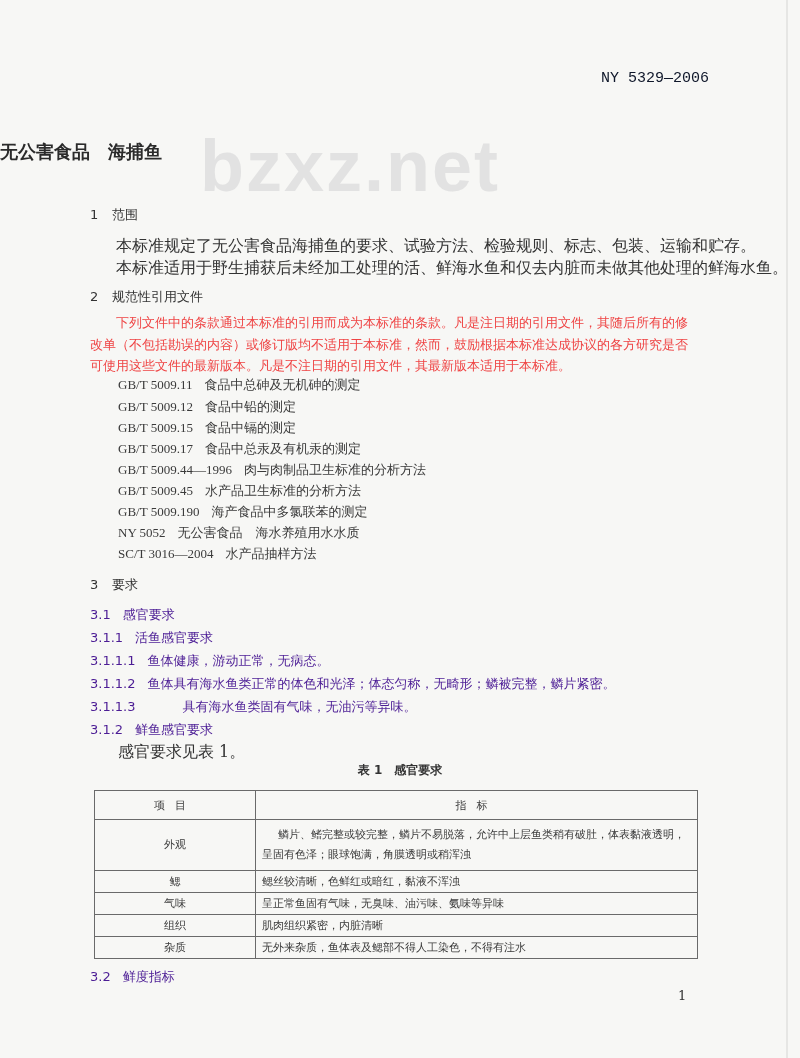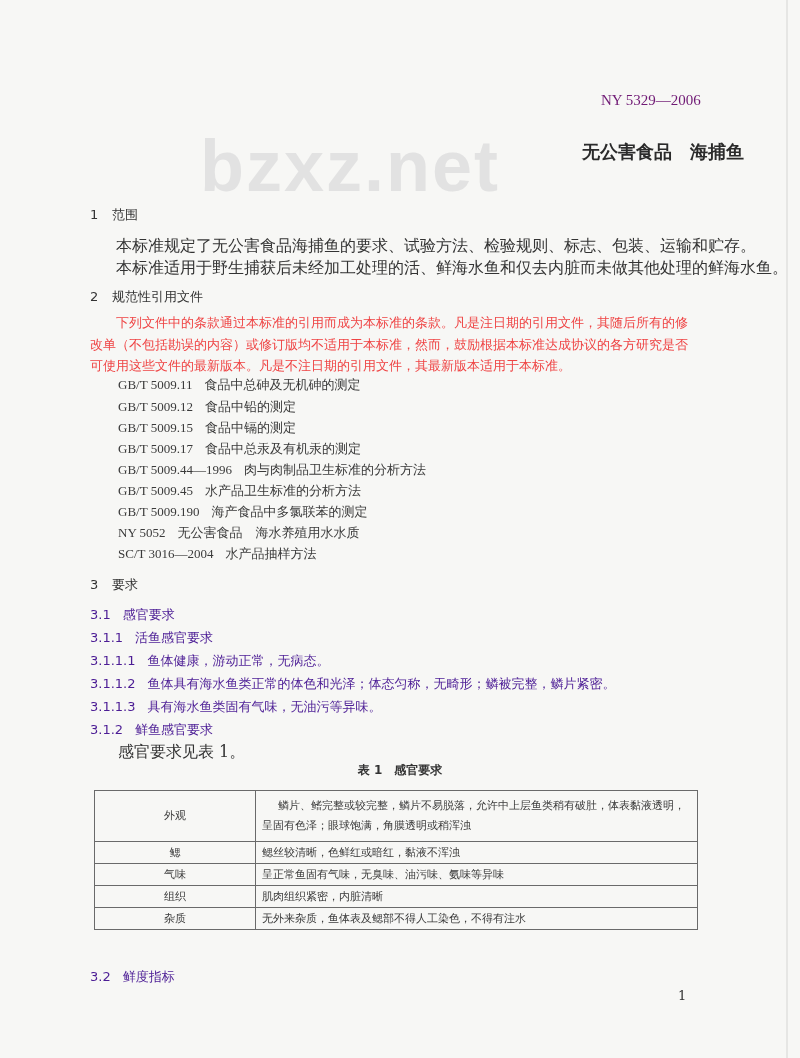--- a/index.html
+++ b/index.html
@@ -7,32 +7,31 @@
       width: 800px; height: 1058px; overflow: hidden;
       background: #f7f7f5;
       font-family: "DejaVu Serif", "Liberation Serif", serif;
       color: #2a2a2a;
       position: relative;
     }
     .page { position: absolute; left: 0; top: 0; width: 800px; height: 1058px; }
     .edge-right { position: absolute; left: 786px; top: 0; width: 2px; height: 1058px; background: #e6e6e4; }
     .std-no {
       position: absolute; left: 601px; top: 70px;
-      font-family: Liberation Serif, serif; font-size: 15px; color: #701a75;
+      font-family: Liberation Mono, monospace; font-size: 15px; color: #0f172a;
       letter-spacing: 0px;
-      margin-top: 22px;
     }
     .watermark {
       position: absolute; left: 200px; top: 130px;
       font-family: "Liberation Sans", sans-serif; font-weight: bold;
       font-size: 72px; color: #e2e2e2; letter-spacing: 2px; line-height: 1;
       z-index: 0;
     }
     .doc-title {
-      position: absolute; left: 0; width: 744px; top: 140px; text-align: right;
+      position: absolute; left: 0; width: 744px; top: 140px; text-align: left;
       font-family: "DejaVu Sans", sans-serif; font-size: 18px; font-weight: bold; color: #2b2b2b;
       z-index: 1; word-spacing: 14px;
     }
     .h1 {
       position: absolute; left: 90px;
       font-family: "DejaVu Sans", sans-serif; font-size: 13px; color: #333;
       z-index: 1;
     }
     .h1 .num { display: inline-block; width: 22px; }
     .h2 {
@@ -107,31 +106,35 @@
   <div class="h2" style="top:629px;">
     <span class="num">3.1.1</span><span>活鱼感官要求</span>
   </div>
   <div class="h2" style="top:652px;">
     <span class="num">3.1.1.1</span><span style="font-family:'DejaVu Serif',serif;">鱼体健康，游动正常，无病态。</span>
   </div>
   <div class="h2" style="top:675px;">
     <span class="num">3.1.1.2</span><span style="font-family:'DejaVu Serif',serif;">鱼体具有海水鱼类正常的体色和光泽；体态匀称，无畸形；鳞被完整，鳞片紧密。</span>
   </div>
   <div class="h2" style="top:698px;">
-    <span class="num">3.1.1.3</span><span style="font-family:'DejaVu Serif',serif;">具有海水鱼类固有气味，无油污等异味。</span>
+    <span class="num">3.1.1.3</span><span style="font-family:'DejaVu Serif',serif;margin-left:35px;">具有海水鱼类固有气味，无油污等异味。</span>
   </div>
   <div class="h2" style="top:721px;">
     <span class="num">3.1.2</span><span>鲜鱼感官要求</span>
   </div>
   <div class="line" style="top:742px; left:118px;">感官要求见表 1。</div>
 
   <div class="caption">表 1　感官要求</div>
 
   <table class="req">
     <tbody>
+        <tr>
+      <th>项目</th>
+      <th>指标</th>
+    </tr>
     <tr class="r0">
       <td class="item">外观</td>
       <td class="desc" style="text-indent:16px;">鳞片、鳍完整或较完整，鳞片不易脱落，允许中上层鱼类稍有破肚，体表黏液透明，呈固有色泽；眼球饱满，角膜透明或稍浑浊</td>
     </tr>
     <tr class="rn">
       <td class="item">鳃</td>
       <td class="desc">鳃丝较清晰，色鲜红或暗红，黏液不浑浊</td>
     </tr>
     <tr class="rn">
       <td class="item">气味</td>

